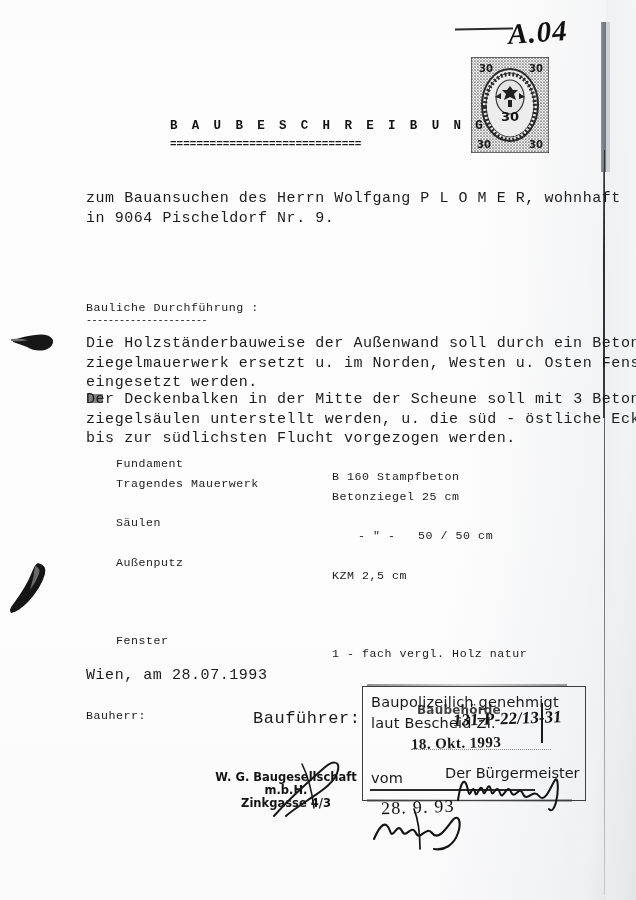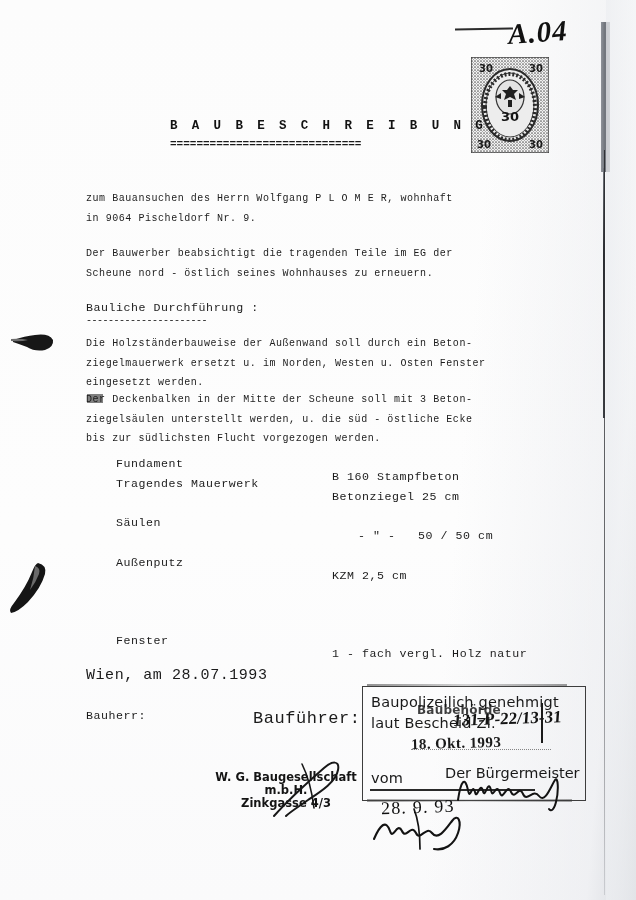--- a/index.html
+++ b/index.html
@@ -123,21 +123,21 @@
     font-weight: 700;
     letter-spacing: 0px;
     color: #1a1a1a;
     overflow: hidden;
     white-space: nowrap;
   }
 
   .para {
     position: absolute;
     left: 86px;
-    font-size: 10px;
+    font-size: 15px;
     line-height: 19.5px;
     letter-spacing: .55px;
     color: #1c1c1c;
     white-space: pre;
   }
   .p-addressee { top: 189px; }
   .p-intent    { top: 244px; }
 
   .section-head {
     position: absolute;
@@ -382,22 +382,20 @@
     <text x="58" y="91" font-family="DejaVu Sans, sans-serif" font-size="10" font-weight="bold" fill="#1a1a1a">30</text>
     <path d="M14 50 A25 33 0 0 1 64 50" fill="none" stroke="#2a2a2a" stroke-width="4" stroke-dasharray="2 2"></path>
     <path d="M14 50 A25 33 0 0 0 64 50" fill="none" stroke="#2a2a2a" stroke-width="4" stroke-dasharray="2 2"></path>
   </svg>
 
   <div class="doc-title">B A U B E S C H R E I B U N G</div>
   <div class="doc-title-rule">=============================</div>
 
   <div class="para p-addressee">zum Bauansuchen des Herrn Wolfgang P L O M E R, wohnhaft
 in 9064 Pischeldorf Nr. 9.</div>
-  <div class="para p-intent">Der Bauwerber beabsichtigt die tragenden Teile im EG der
-Scheune nord - östlich seines Wohnhauses zu erneuern.</div>
 
   <div class="section-head">Bauliche Durchführung :</div>
   <div class="section-rule">----------------------</div>
 
   <div class="para p-wall">Die Holzständerbauweise der Außenwand soll durch ein Beton-
 ziegelmauerwerk ersetzt u. im Norden, Westen u. Osten Fenster
 eingesetzt werden.</div>
   <div class="para p-beam"><span class="overtype">Der</span><span> Deckenbalken in der Mitte der Scheune soll mit 3 Beton-
 ziegelsäulen unterstellt werden, u. die süd - östliche Ecke
 bis zur südlichsten Flucht vorgezogen werden.</span></div>

